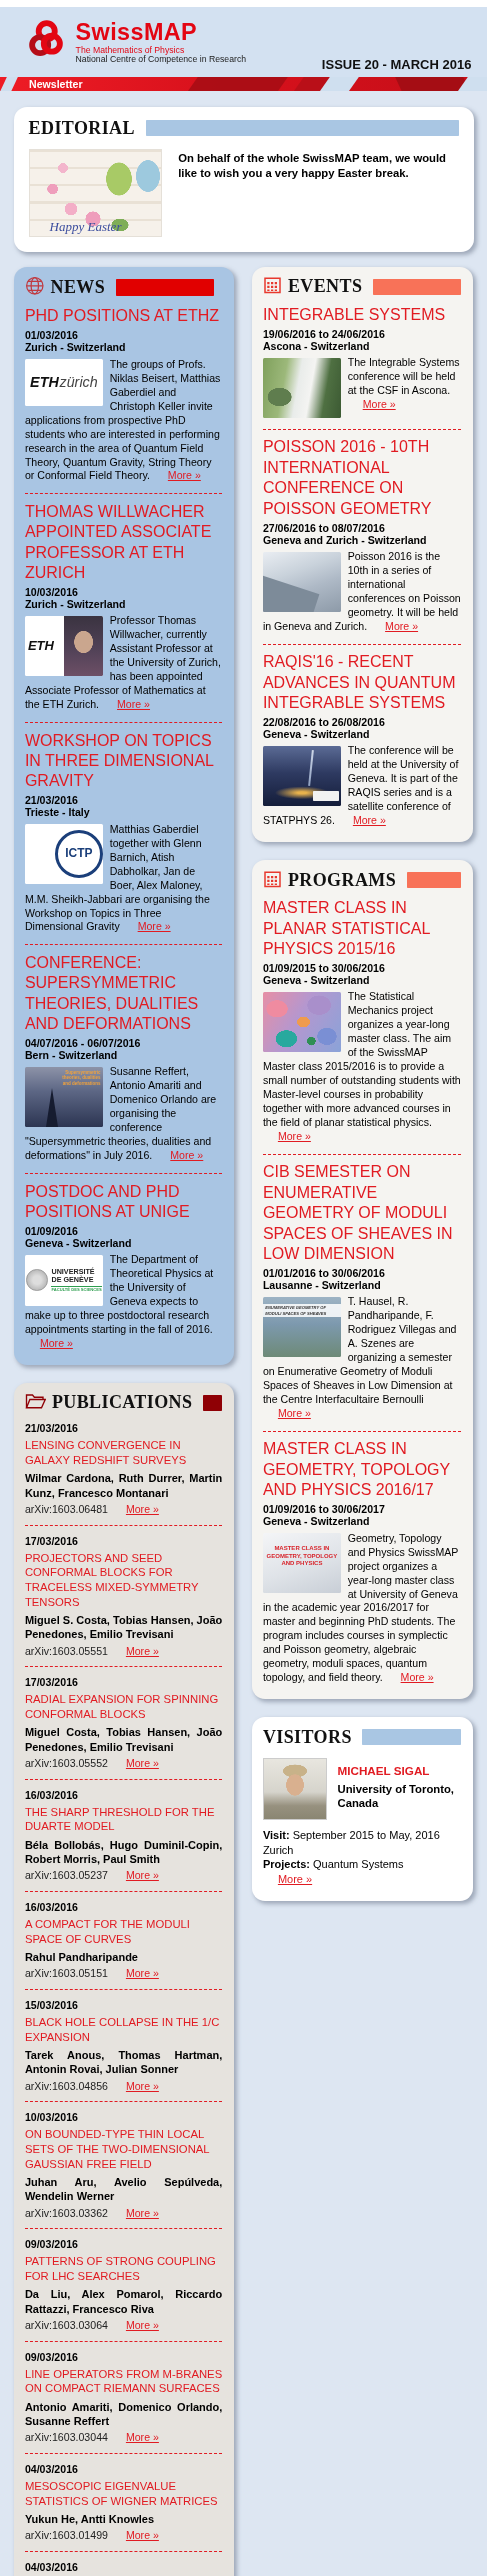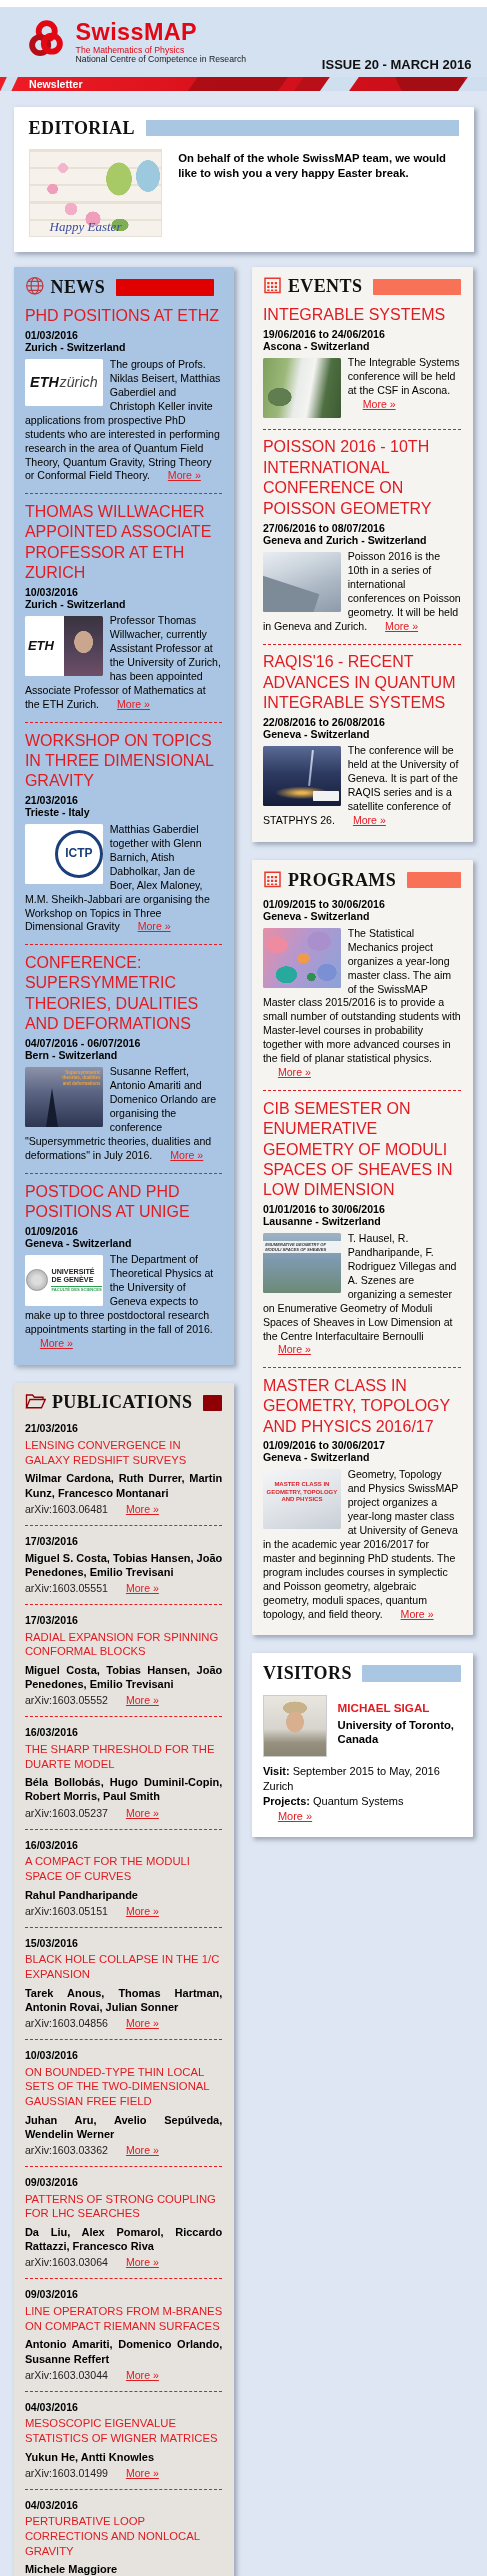--- a/index.html
+++ b/index.html
@@ -21,21 +21,21 @@
   .nl-band{height:14.3px;background:linear-gradient(90deg,#ee1c25 0%,#d8111c 45%,#c50e18 100%);position:relative;overflow:hidden;}
   .nl-band .shape1{position:absolute;left:192px;top:-3px;width:90px;height:22.6px;background:#a50d14;transform:skewX(-35deg);opacity:.85;}
   .nl-band .shape2{position:absolute;left:298px;top:-3px;width:45px;height:22.6px;background:#b90f18;transform:skewX(-35deg);}
   .nl-band .shape3{position:absolute;left:324px;top:-3px;width:29px;height:22.6px;background:#cfdfef;transform:skewX(-35deg);}
   .nl-band .shape4{position:absolute;left:399px;top:-3px;width:68px;height:22.6px;background:#a50d14;transform:skewX(25deg);}
   .nl-band .shape5{position:absolute;right:-9px;top:-3px;width:35px;height:22.6px;background:#cfdfef;transform:skewX(-35deg);}
   .nl-band .nl-notch{position:absolute;left:18px;top:-3px;width:10.6px;height:22.6px;background:#cfdfef;transform:skewX(-25deg);margin-left:-15px;}
   .nl-text{position:absolute;left:29px;top:0.8px;color:#fff;font-size:10.6px;font-weight:bold;z-index:3;}
   
   .page{padding:0 13.6px;}
-  .card{border-radius:1px;box-shadow:2.3px 2.3px 4.5px rgba(110,120,140,.55);box-sizing:border-box;}
+  .card{border-radius:13px;box-shadow:2.3px 2.3px 4.5px rgba(110,120,140,.55);box-sizing:border-box;}
   .editorial-card{background:#fff;margin-top:16px;padding:10.6px 15px 15px;min-height:122px;}
   .sec-head{display:flex;align-items:center;}
   .sec-title{font-family:"Liberation Serif", serif;font-weight:bold;font-size:18px;color:#111;margin-left:6px;letter-spacing:0.4px;}
   .sec-bar{height:16.6px;margin-left:10.6px;border-radius:0.8px;}
   .ed-bar{background:#a9c6e3;flex:1;}
   .ed-body{margin-top:10.6px;display:flex;}
   .easter{width:131px;height:86px;flex:0 0 131px;position:relative;overflow:hidden;border:0.8px solid #e5e0d8;
     background:
       radial-gradient(21px 27px at 89px 29px, #a8ca66 60%, transparent 62%),
       radial-gradient(19.6px 26px at 118px 26px, #9dc9de 60%, transparent 62%),
@@ -286,20 +286,21 @@
 
         <div>
           <div class="pub-date">21/03/2016</div>
           <div class="pub-title">LENSING CONVERGENCE IN GALAXY REDSHIFT SURVEYS</div>
           <div class="pub-authors">Wilmar Cardona, Ruth Durrer, Martin Kunz, Francesco Montanari</div>
           <div class="pub-meta"><span>arXiv:1603.06481</span> <a class="more">More »</a></div>
         </div>
         <hr class="dash">
         <div>
           <div class="pub-date">17/03/2016</div>
+          <div class="pub-title">PROJECTORS AND SEED CONFORMAL BLOCKS FOR TRACELESS MIXED-SYMMETRY TENSORS</div>
           <div class="pub-authors">Miguel S. Costa, Tobias Hansen, João Penedones, Emilio Trevisani</div>
           <div class="pub-meta"><span>arXiv:1603.05551</span> <a class="more">More »</a></div>
         </div>
         <hr class="dash">
         <div>
           <div class="pub-date">17/03/2016</div>
           <div class="pub-title">RADIAL EXPANSION FOR SPINNING CONFORMAL BLOCKS</div>
           <div class="pub-authors">Miguel Costa, Tobias Hansen, João Penedones, Emilio Trevisani</div>
           <div class="pub-meta"><span>arXiv:1603.05552</span> <a class="more">More »</a></div>
         </div>
@@ -448,20 +449,21 @@
                   <rect x="10" y="18" width="3" height="2"></rect>
                   <rect x="15" y="18" width="3" height="2"></rect>
               </g>
             </svg>
           </span>
           <span class="sec-title">PROGRAMS</span>
           <div class="sec-bar bar-programs"></div>
         </div>
 
         <div class="item">
+          <div class="item-title">MASTER CLASS IN PLANAR STATISTICAL PHYSICS 2015/16</div>
           <div class="item-date">01/09/2015 to 30/06/2016</div>
           <div class="item-loc">Geneva - Switzerland</div>
           <div class="item-body">
             <div class="thumb t-planar"></div>
             <span>The Statistical Mechanics project organizes a year-long master class. The aim of the SwissMAP Master class 2015/2016 is to provide a small number of outstanding students with Master-level courses in probability together with more advanced courses in the field of planar statistical physics.</span>
             <a class="more">More »</a>
           </div>
         </div>
         <hr class="dash">
 

